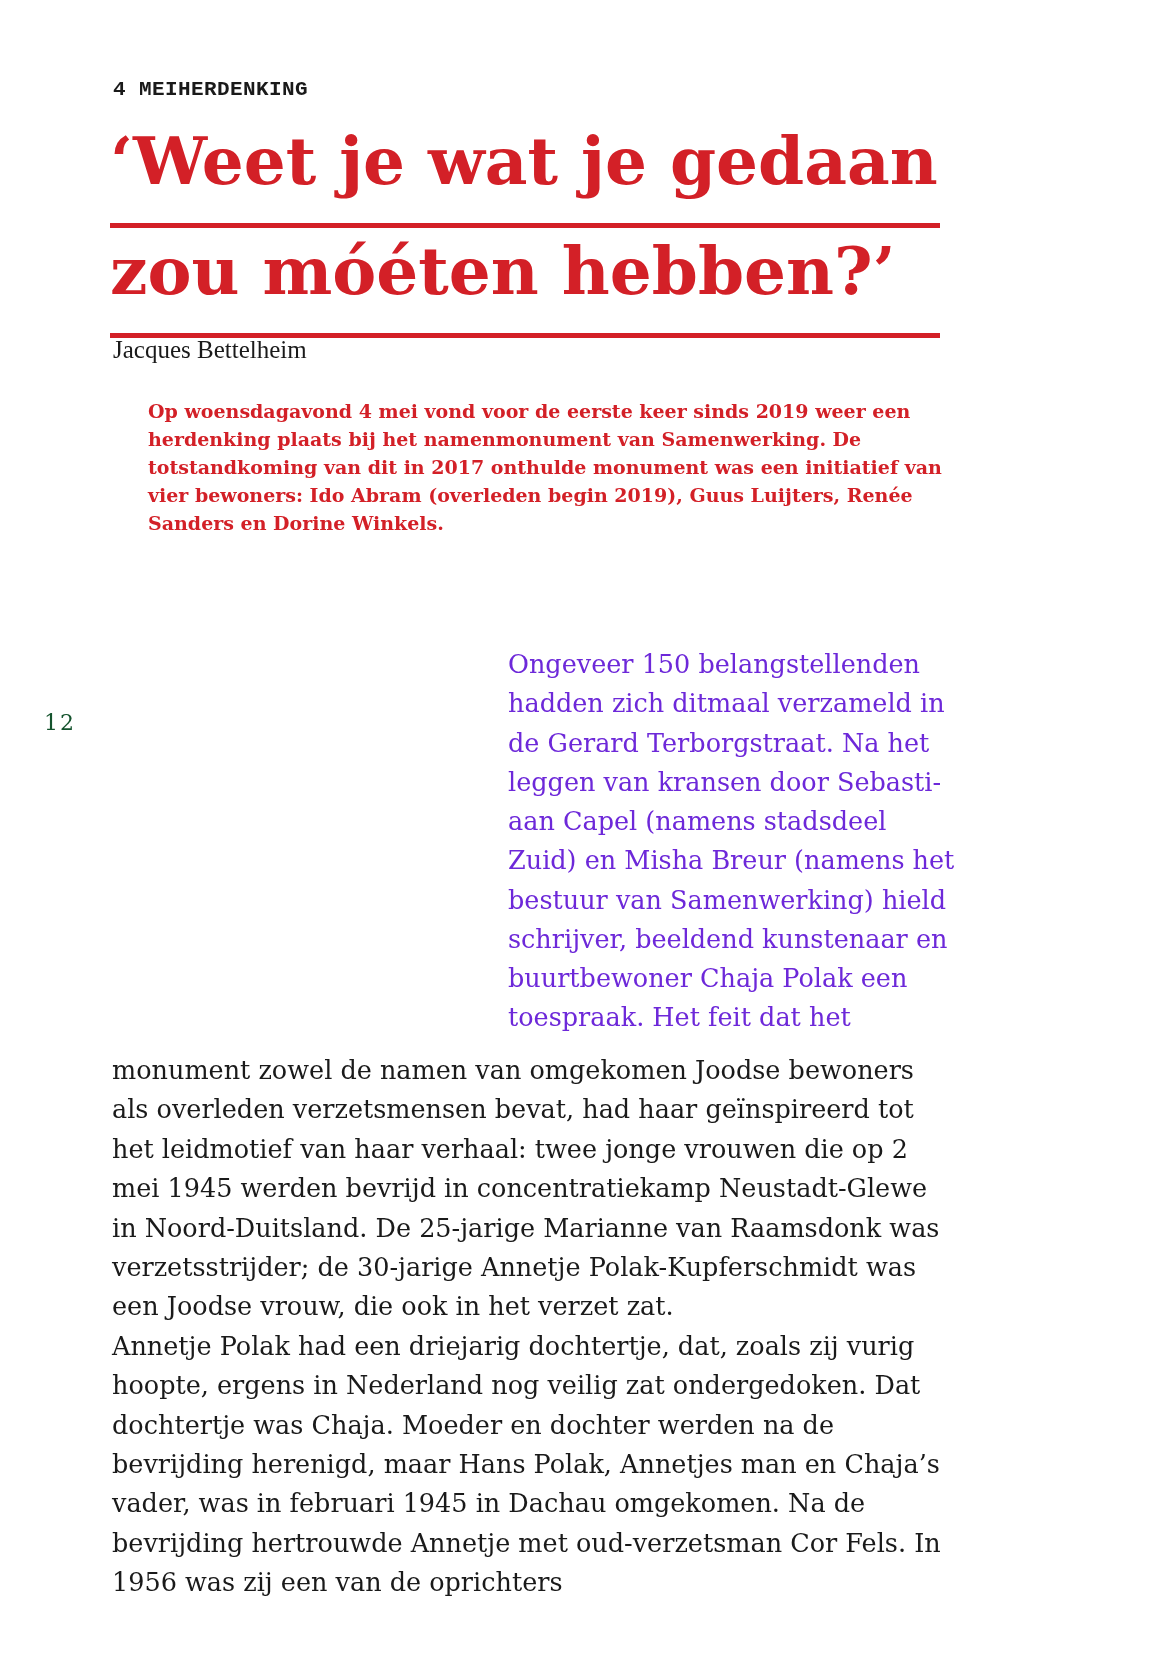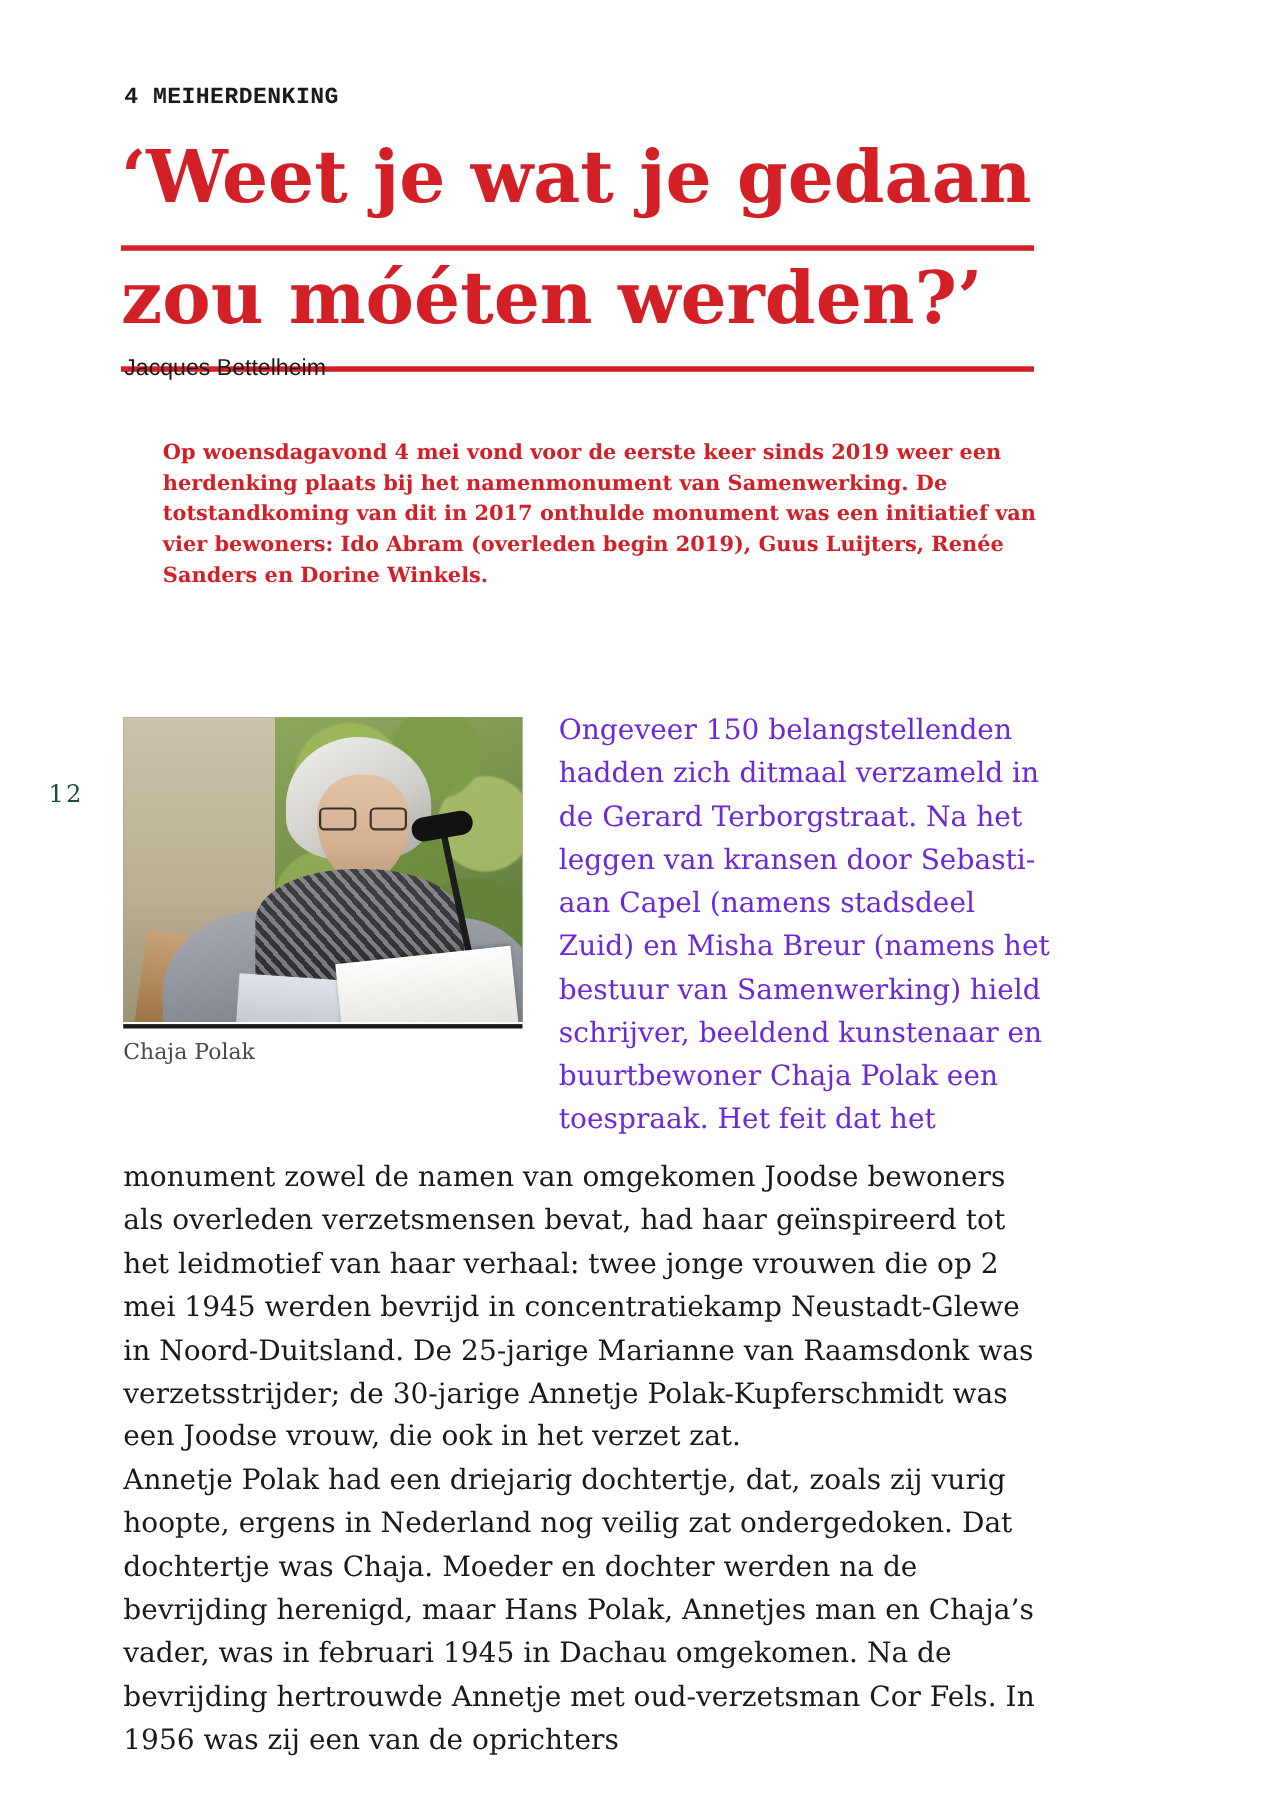--- a/index.html
+++ b/index.html
@@ -44,23 +44,23 @@
   }
   .headline .hl-line {
     display: block;
     border-bottom: 5px solid #d32027;
     padding-bottom: 18px;
     white-space: nowrap;
   }
   .byline {
     position: absolute;
     left: 113px;
-    top: 323px;
-    font-family: Liberation Sans, sans-serif;
-    font-size: 21px;
+    top: 336px;
+    font-family: Liberation Serif, serif;
+    font-size: 25px;
     color: #1a1a1a;
   }
   .intro {
     position: absolute;
     left: 148px;
     top: 397px;
     width: 800px;
     color: #d32027;
     font-family: "DejaVu Serif", serif;
     font-weight: bold;
@@ -237,48 +237,29 @@
 </style>
 </head>
 <body>
 
 <div class="page">
 
   <div class="kicker">4 MEIHERDENKING</div>
 
   <div class="headline">
     <span class="hl-line">‘Weet je wat je gedaan</span>
-    <span class="hl-line">zou móéten werden?’</span>
+    <span class="hl-line">zou móéten hebben?’</span>
   </div>
 
   <div class="byline">Jacques Bettelheim</div>
 
   <div class="intro">Op woensdagavond 4 mei vond voor de eerste keer sinds 2019 weer een herdenking plaats bij het namenmonument van Samenwerking. De totstandkoming van dit in 2017 onthulde monument was een initiatief van vier bewoners: Ido Abram (overleden begin 2019), Guus Luijters, Renée Sanders en Dorine Winkels.</div>
 
   <div class="folio">12</div>
 
-  <div class="figure">
-    <div class="photo">
-      <div class="bg-wall"></div>
-      <div class="bg-foliage"></div>
-      <div class="chair"></div>
-      <div class="shoulder-l"></div>
-      <div class="shoulder-r"></div>
-      <div class="hair"></div>
-      <div class="face"></div>
-      <div class="glasses"></div>
-      <div class="scarf"></div>
-      <div class="mic-stand"></div>
-      <div class="mic-head"></div>
-      <div class="paper2"></div>
-      <div class="paper"></div>
-    </div>
-    <div class="figure-rule"></div>
-    <div class="caption">Chaja Polak</div>
-  </div>
 
   <div class="col-right">Ongeveer 150 belangstellenden hadden zich ditmaal verzameld in de Gerard Terborgstraat. Na het leggen van kransen door Sebasti-aan Capel (namens stadsdeel Zuid) en Misha Breur (namens het bestuur van Samenwerking) hield schrijver, beeldend kunstenaar en buurtbewoner Chaja Polak een toespraak. Het feit dat het</div>
 
   <div class="full-body">
     <p>monument zowel de namen van omgekomen Joodse bewoners als overleden verzetsmensen bevat, had haar geïnspireerd tot het leidmotief van haar verhaal: twee jonge vrouwen die op 2 mei 1945 werden bevrijd in concentratiekamp Neustadt-Glewe in Noord-Duitsland. De 25-jarige Marianne van Raamsdonk was verzetsstrijder; de 30-jarige Annetje Polak-Kupferschmidt was een Joodse vrouw, die ook in het verzet zat.</p>
     <p>Annetje Polak had een driejarig dochtertje, dat, zoals zij vurig hoopte, ergens in Nederland nog veilig zat ondergedoken. Dat dochtertje was Chaja. Moeder en dochter werden na de bevrijding herenigd, maar Hans Polak, Annetjes man en Chaja’s vader, was in februari 1945 in Dachau omgekomen. Na de bevrijding hertrouwde Annetje met oud-verzetsman Cor Fels. In 1956 was zij een van de oprichters</p>
   </div>
 
 </div>
 

